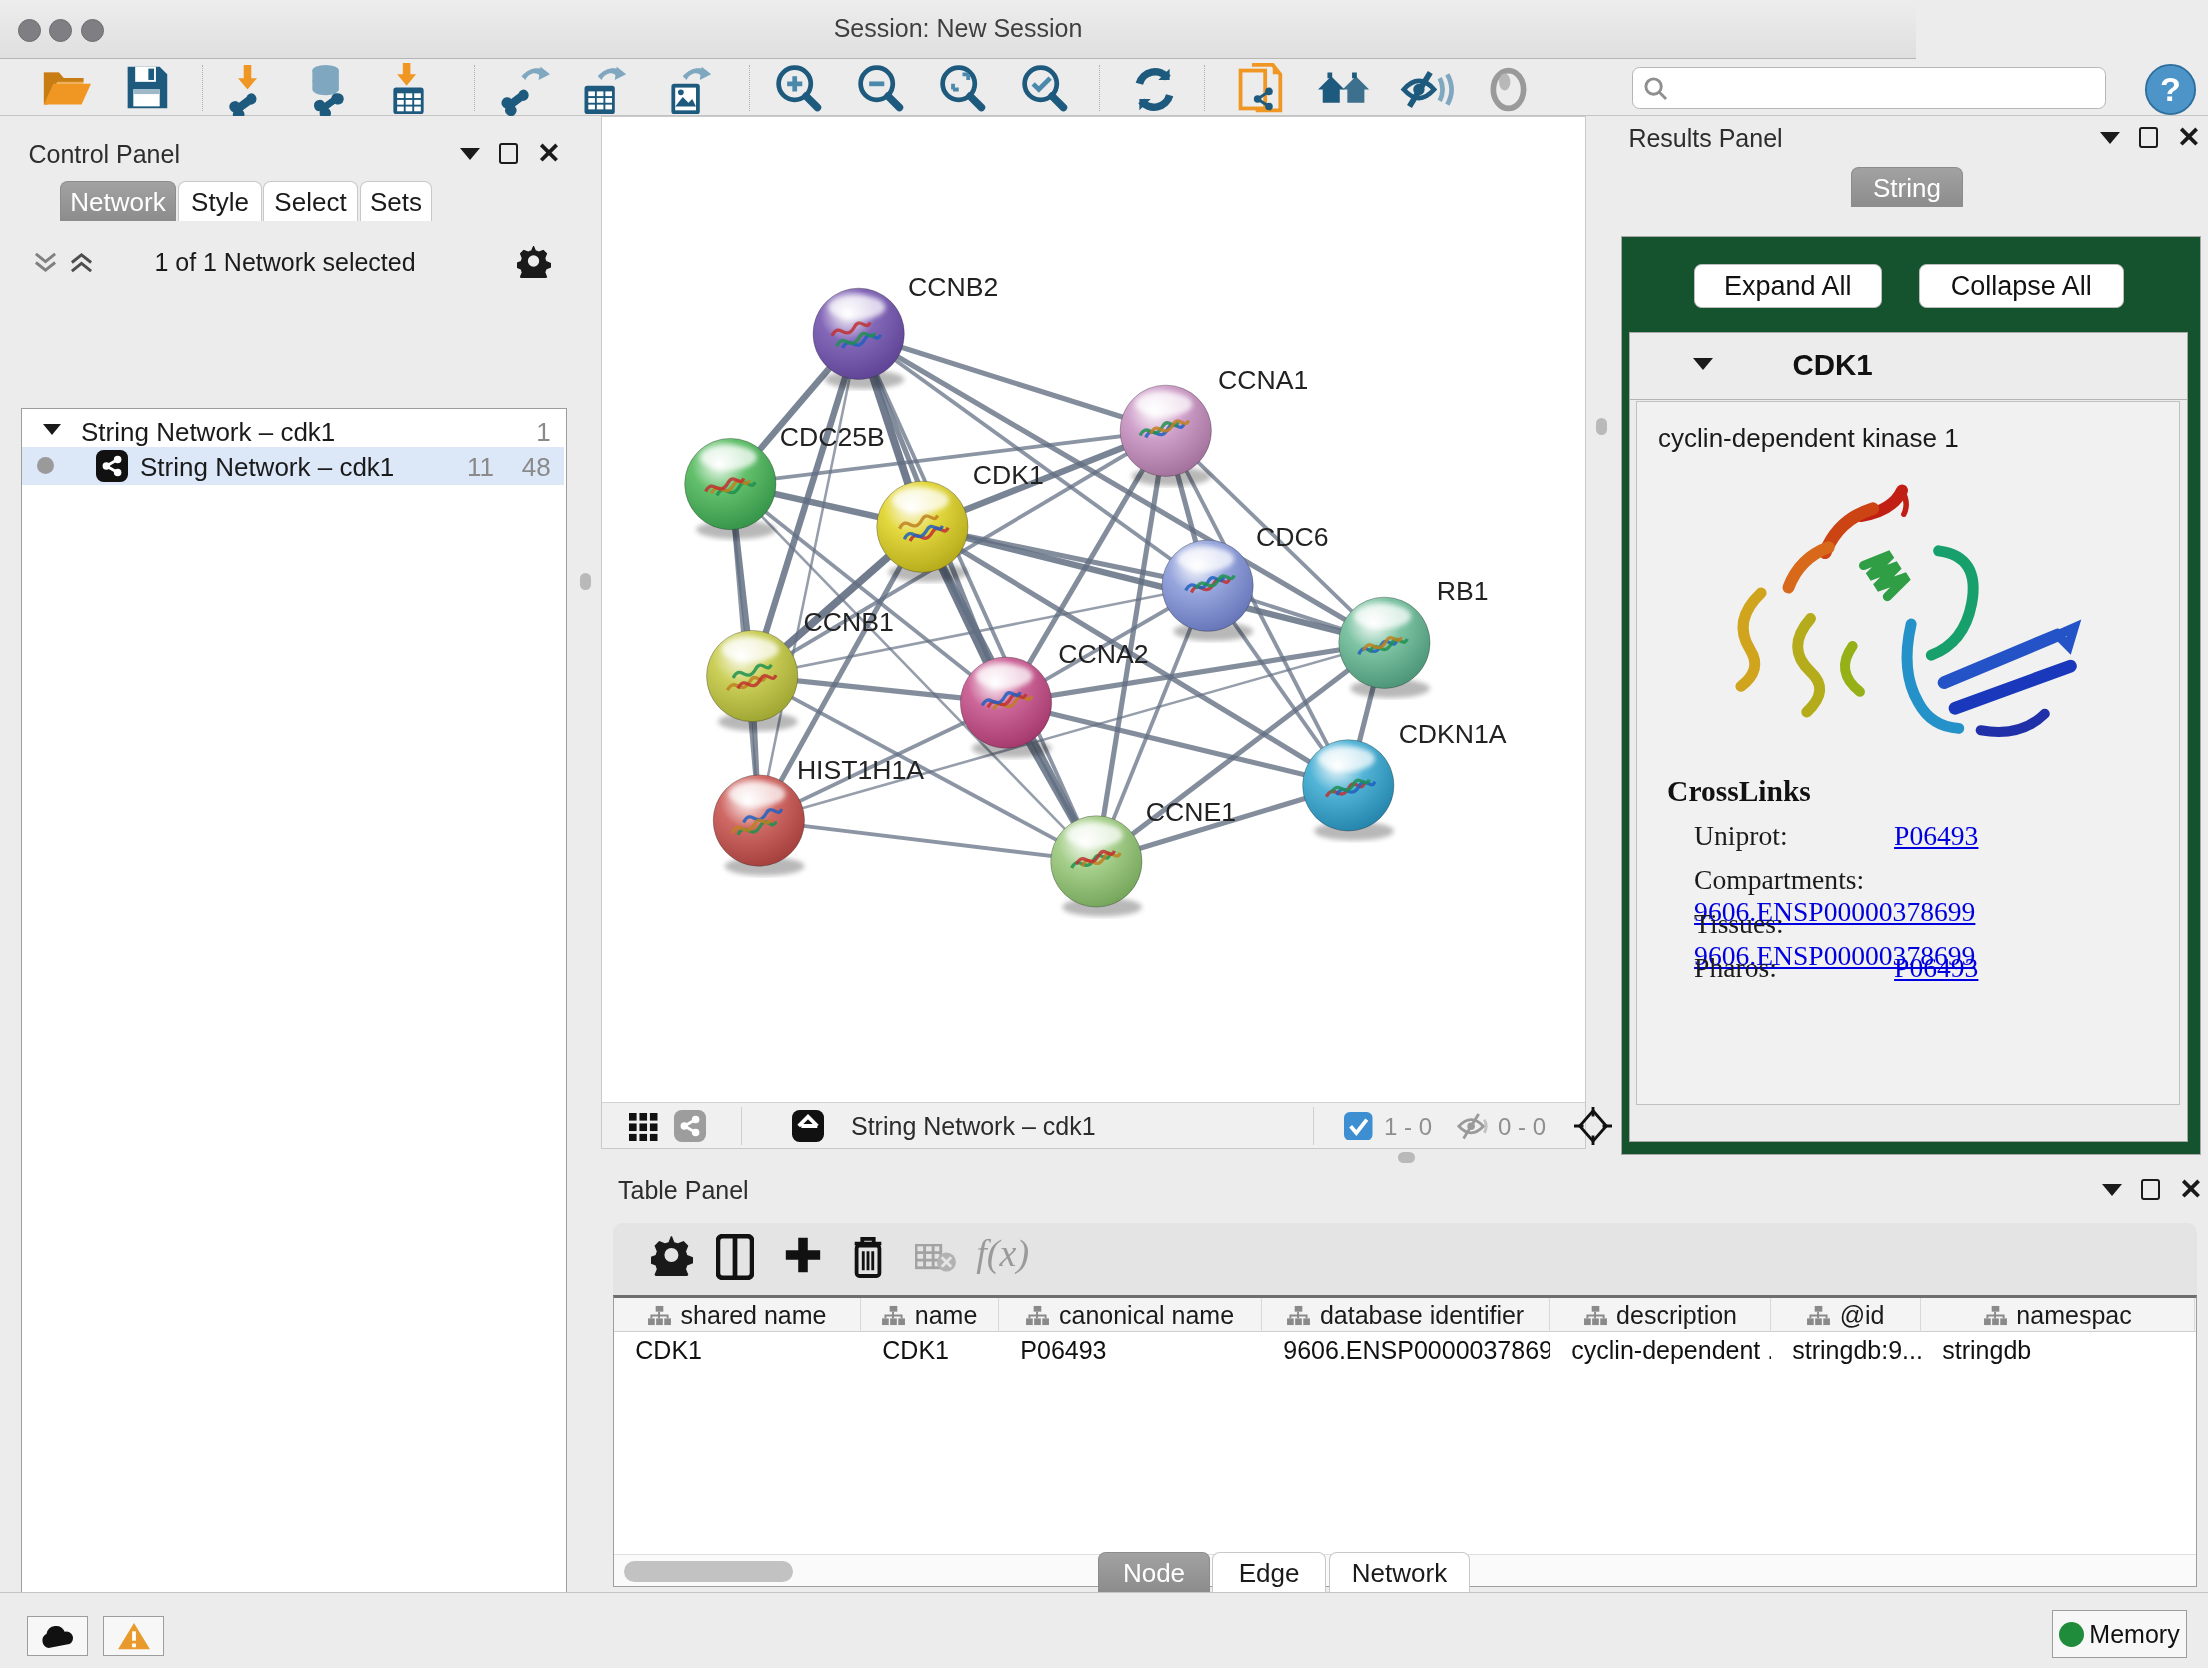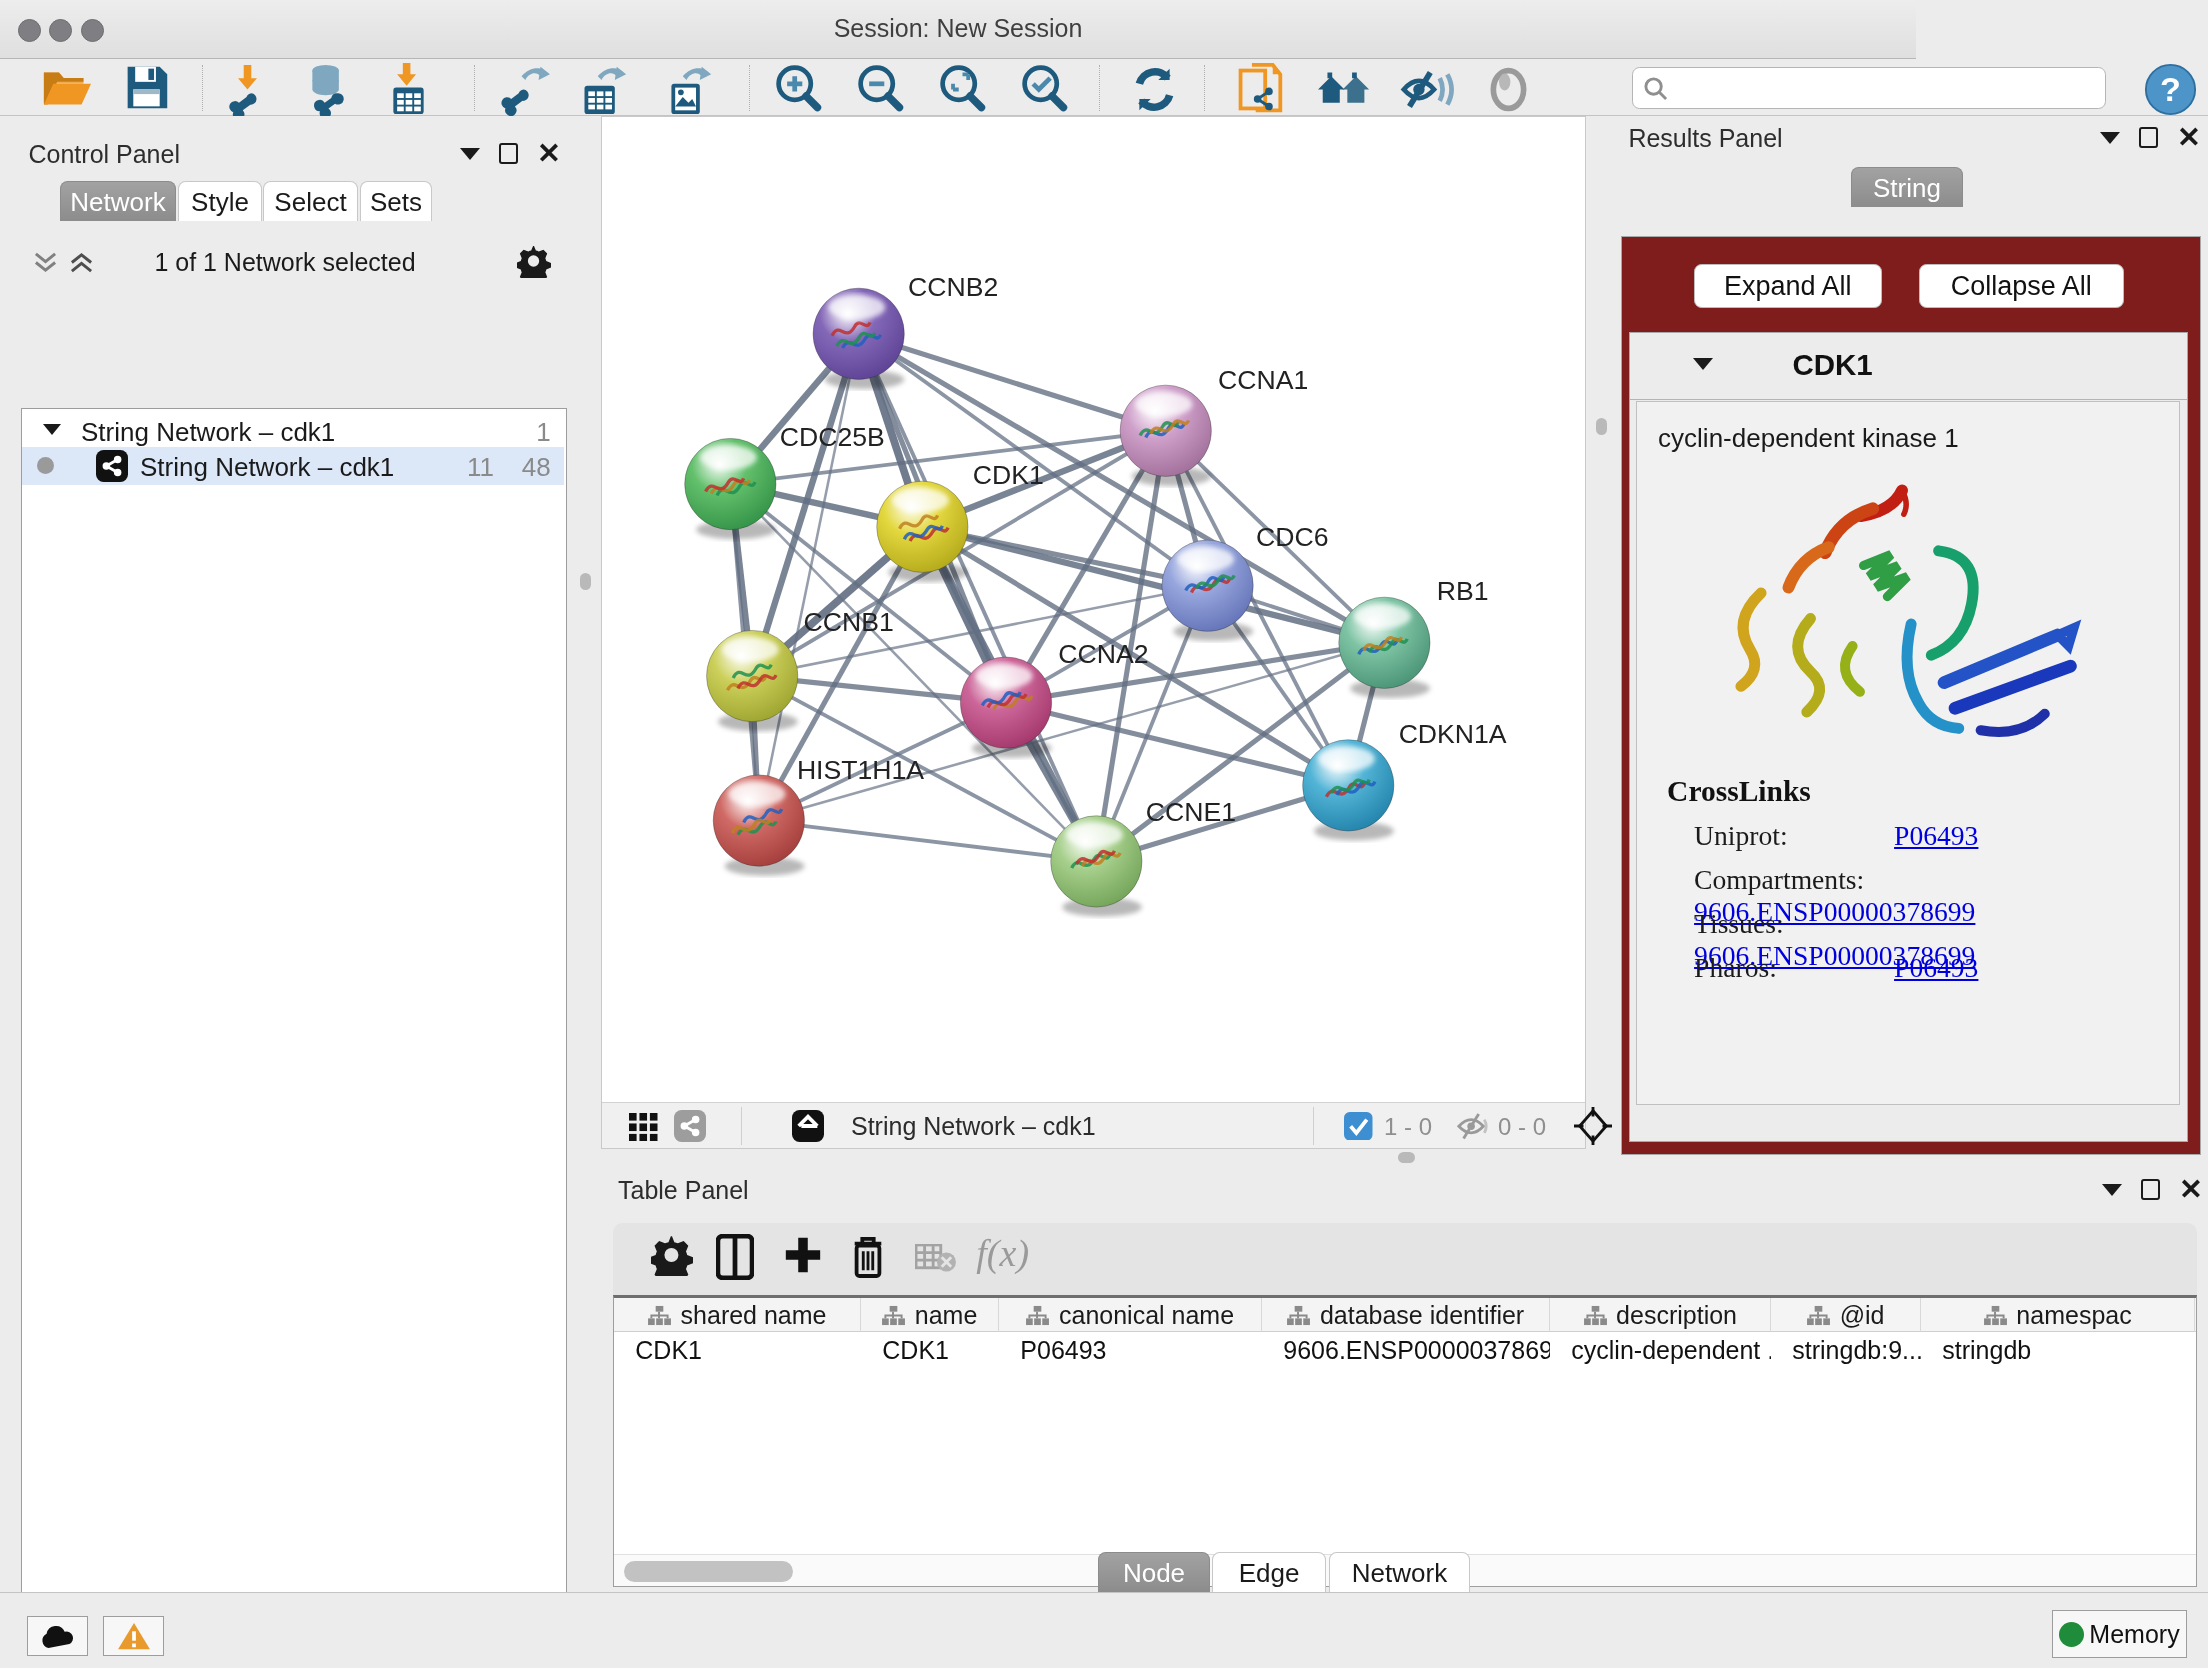--- a/index.html
+++ b/index.html
@@ -51,21 +51,21 @@
     background:#ffffff; border:1px solid #c9c9c9; }
   .net-bottombar { position:absolute; left:0; bottom:0; width:100%; height:46px;
     background:#f0f0f0; border-top:1px solid #d2d2d2; }
   .nb-sep { position:absolute; top:3.8px; height:38px; border-left:1px solid #cfcfcf; }
   .nb-title { position:absolute; left:249px; top:8.6px; font-size:25px; color:#2b2b2b; }
   .nb-count { position:absolute; top:9.5px; font-size:24px; color:#8f8f8f; }
 
   
   .results-panel { position:absolute; left:1617px; top:116px; width:592px; height:1052px; background:#ececec; }
   .rp-outer { position:absolute; left:3.8px; top:120px; width:580px; height:919px;
-    background:#7f1d1d; border:1.9px solid #a8a8a8; }
+    background:#14532d; border:1.9px solid #a8a8a8; }
   .rp-btn { position:absolute; top:27px; height:44px; background:#ffffff; border:1px solid #bdbdbd;
     border-radius:7.6px; font-size:27px; color:#111; text-align:center; line-height:42px; cursor:pointer; }
   .rp-section { position:absolute; left:7.6px; top:95px; width:559px; height:810px;
     border:1.9px solid #a8a8a8; background:#ececec; }
   .rp-sec-head { position:absolute; left:0; top:0; width:100%; height:67px; border-bottom:1.9px solid #b4b4b4; }
   .rp-content { position:absolute; left:5.7px; top:68px; width:544px; height:704px;
     background:#f1f1f1; border:1px solid #c0c0c0; }
   .rp-desc { position:absolute; left:21px; top:21px; font-size:26px; color:#1a1a1a; }
   .xl-title { position:absolute; left:30px; top:373px; font-family:"Liberation Serif",serif;
     font-weight:bold; font-size:29.5px; color:#111; }

